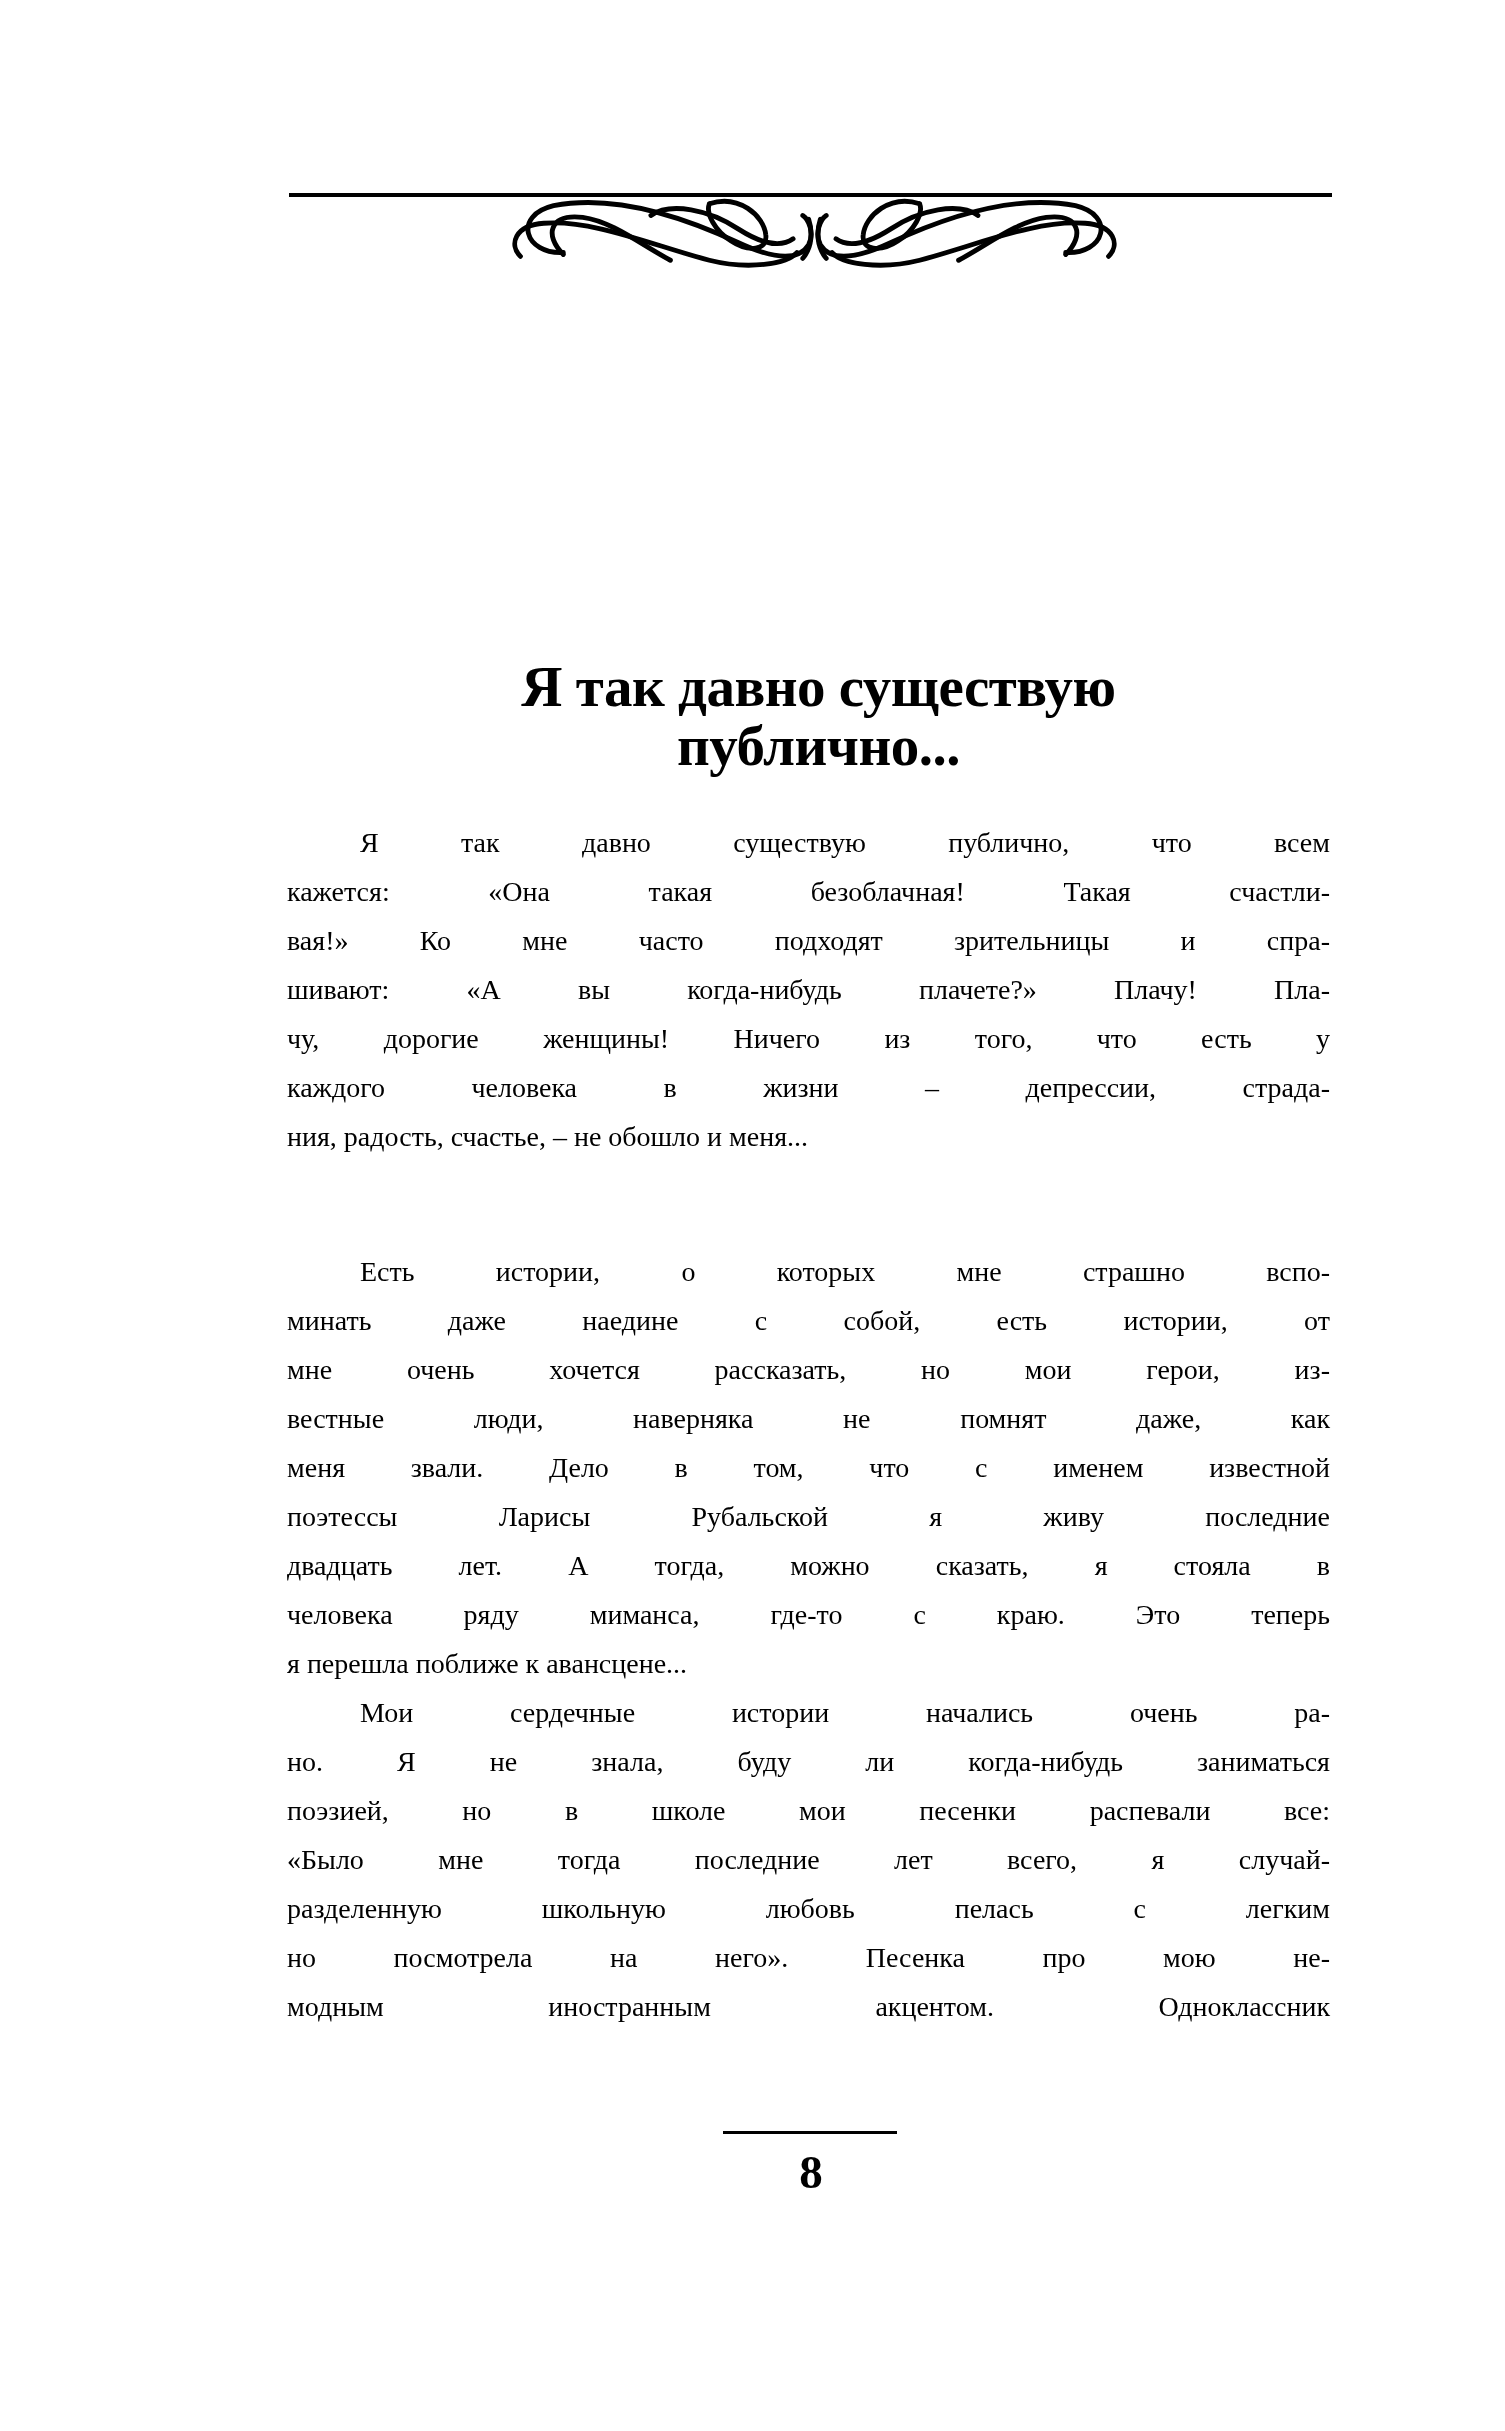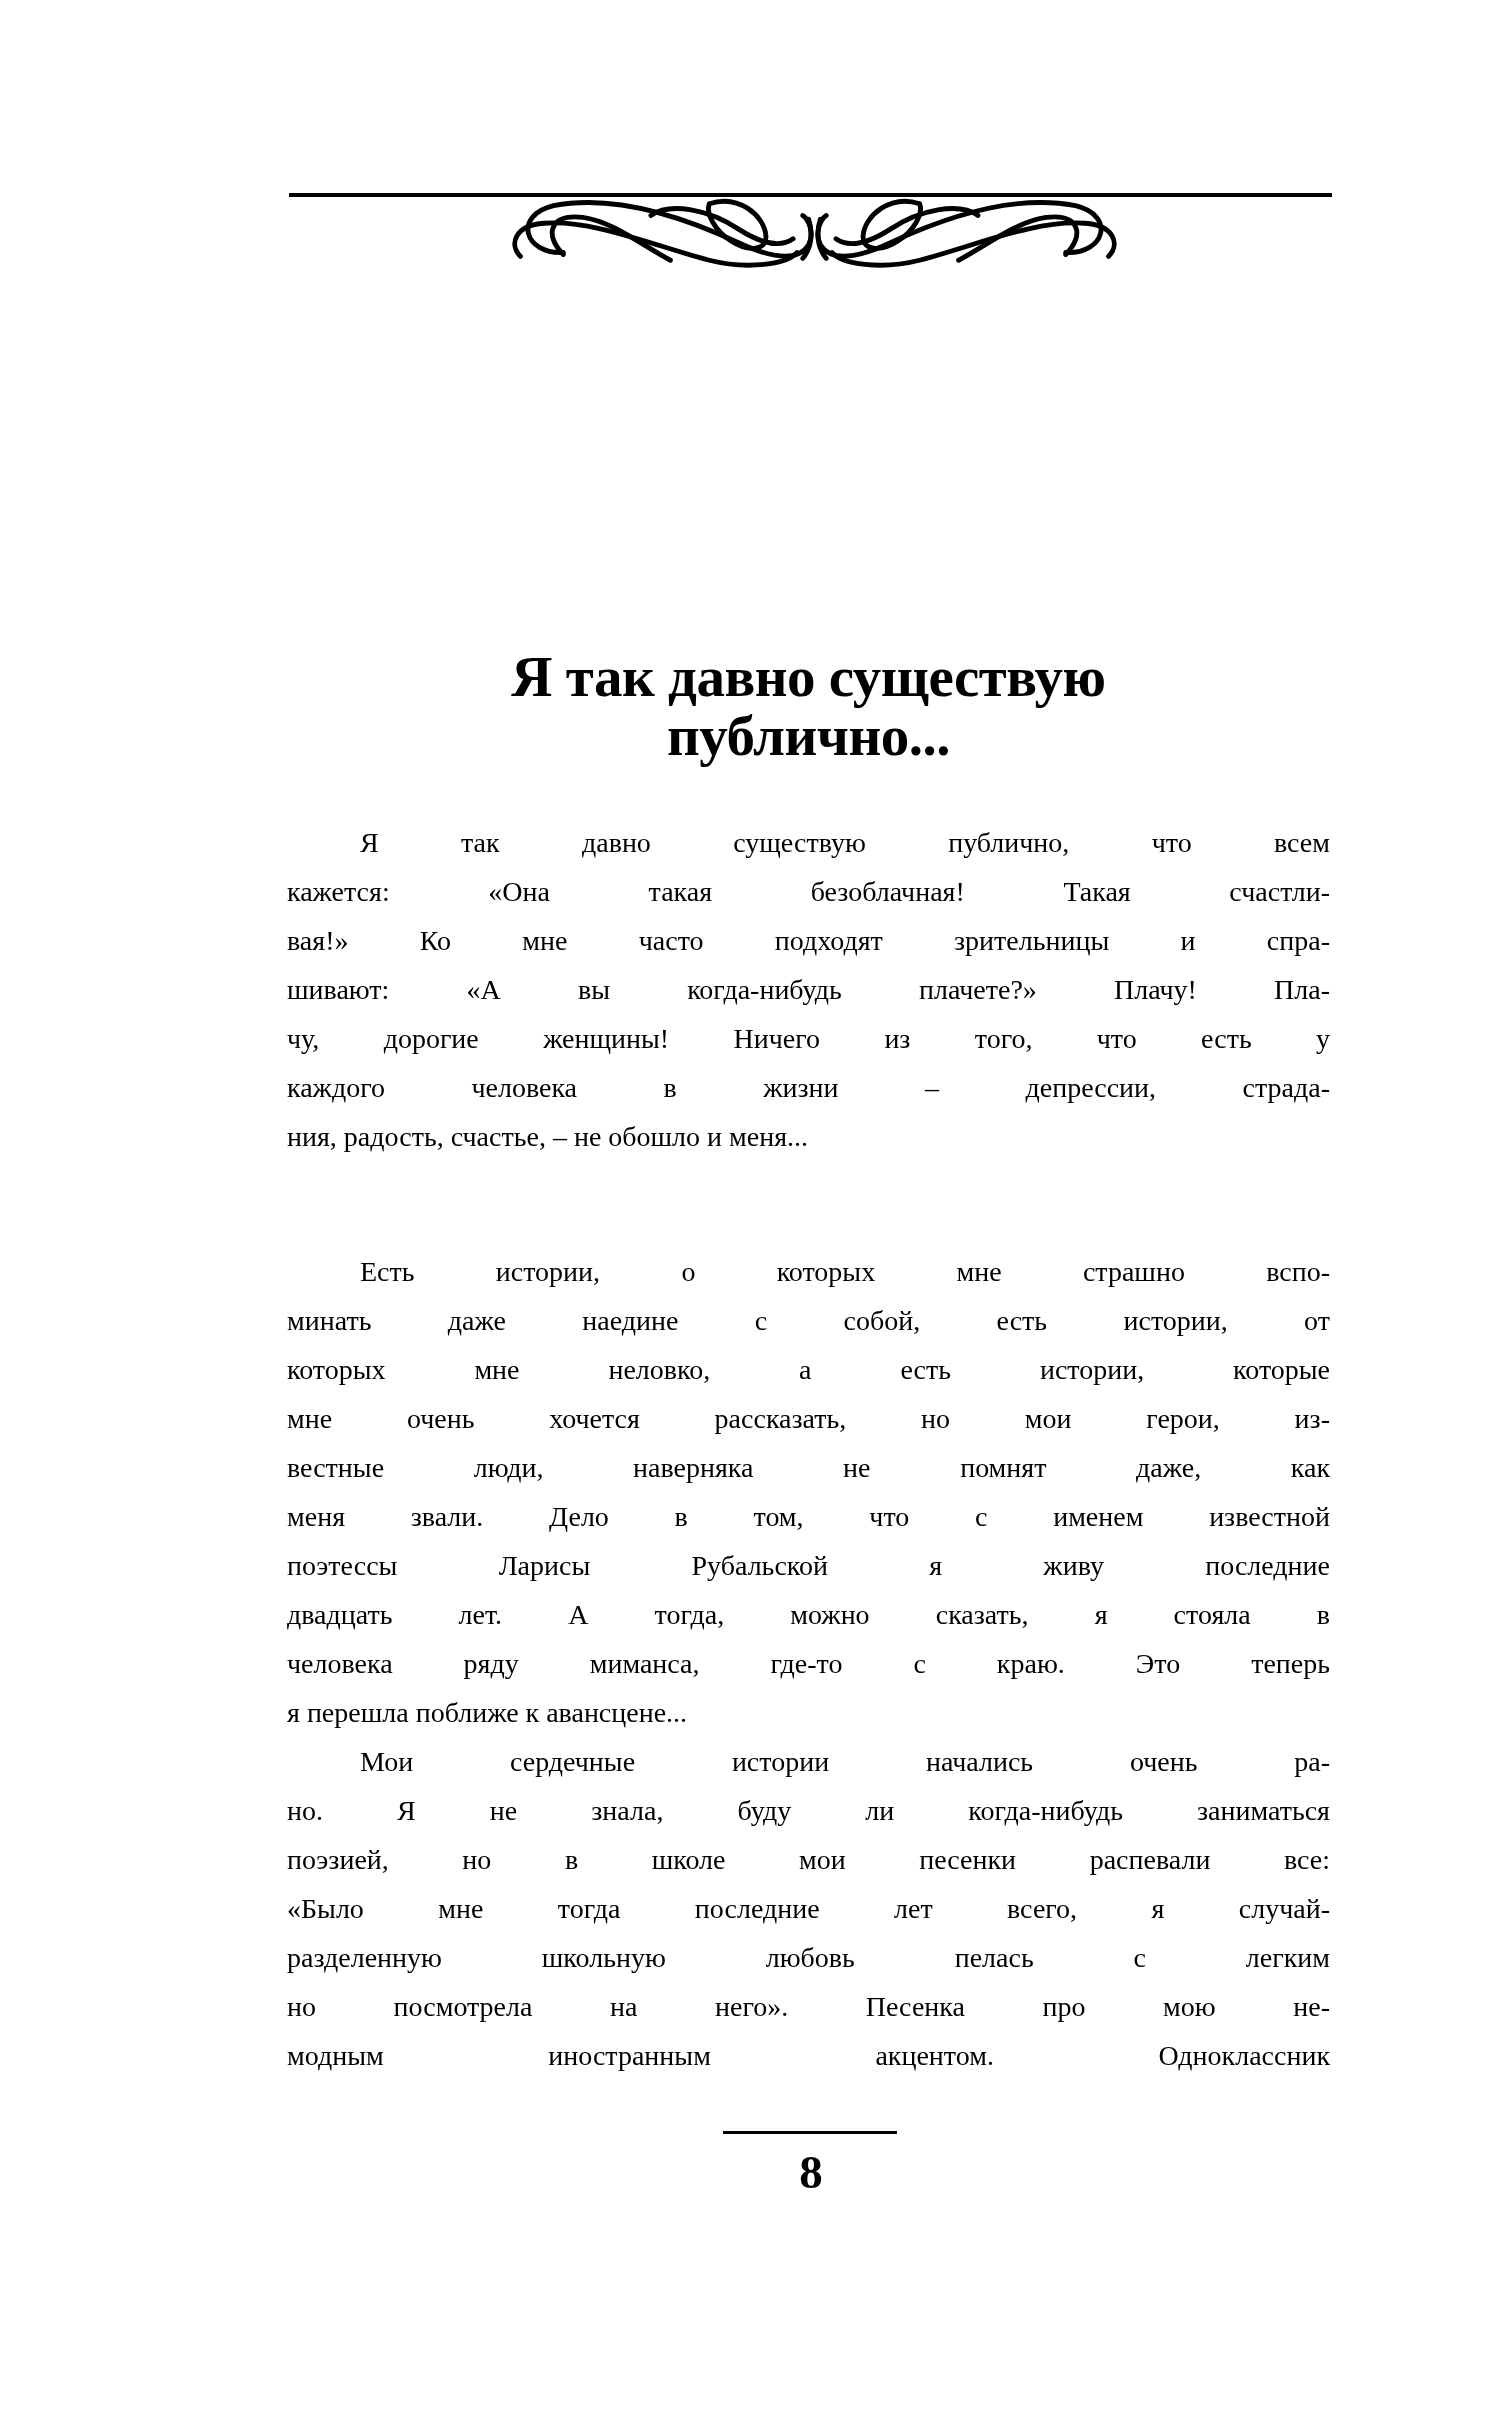--- a/index.html
+++ b/index.html
@@ -38,39 +38,38 @@
     <g stroke-width="5" transform="translate(636,0) scale(-1,1)">
       <path d="M60 58 C20 60 8 20 50 10 C110 -2 180 20 240 48 C270 62 300 70 312 50 C318 38 312 24 306 20"></path>
       <path d="M16 62 C4 50 10 30 40 28 C90 24 150 50 210 66 C250 76 290 70 300 58"></path>
       <path d="M60 60 C40 40 46 18 80 22 C110 26 140 50 170 66"></path>
       <path d="M150 20 C170 6 210 14 240 34 C262 48 282 54 296 44"></path>
       <path d="M210 8 C240 -2 266 20 268 40 C270 56 250 58 232 46 C216 36 206 18 210 8"></path>
       <path d="M312 24 C316 36 316 52 306 64"></path>
     </g>
   </svg>
 
-  <h1 class="title" style="margin:0;">
+  <h1 class="title" style="margin:10px;">
     <div>Я так давно существую</div>
     <div>публично...</div>
   </h1>
 
   <div class="body para1">
     <div class="line indent" style="white-space: normal;">Я так давно существую публично, что всем</div>
     <div class="line" style="white-space: normal;">кажется: «Она такая безоблачная! Такая счастли-</div>
     <div class="line" style="white-space: normal; font-family: Liberation Serif, serif;">вая!» Ко мне часто подходят зрительницы и спра-</div>
     <div class="line" style="white-space: normal;">шивают: «А вы когда-нибудь плачете?» Плачу! Пла-</div>
     <div class="line" style="white-space: normal;">чу, дорогие женщины! Ничего из того, что есть у</div>
     <div class="line" style="white-space: normal;">каждого человека в жизни – депрессии, страда-</div>
     <div class="line last" style="white-space: normal;">ния, радость, счастье, – не обошло и меня...</div>
   </div>
 
   <div class="body para2">
     <div class="line indent" style="white-space: normal;">Есть истории, о которых мне страшно вспо-</div>
     <div class="line" style="white-space: normal;">минать даже наедине с собой, есть истории, от</div>
-    <div class="line" style="white-space: normal;">которых мне неловко, а есть истории, которые</div>
     <div class="line" style="white-space: normal;">мне очень хочется рассказать, но мои герои, из-</div>
     <div class="line" style="white-space: normal;">вестные люди, наверняка не помнят даже, как</div>
     <div class="line" style="white-space: normal;">меня звали. Дело в том, что с именем известной</div>
     <div class="line" style="white-space: normal;">поэтессы Ларисы Рубальской я живу последние</div>
     <div class="line" style="white-space: normal;">двадцать лет. А тогда, можно сказать, я стояла в</div>
     <div class="line" style="white-space: normal;">человека ряду миманса, где-то с краю. Это теперь</div>
     <div class="line last" style="white-space: normal;">я перешла поближе к авансцене...</div>
 
     <div class="line indent" style="white-space: normal;">Мои сердечные истории начались очень ра-</div>
     <div class="line" style="white-space: normal;">но. Я не знала, буду ли когда-нибудь заниматься</div>

